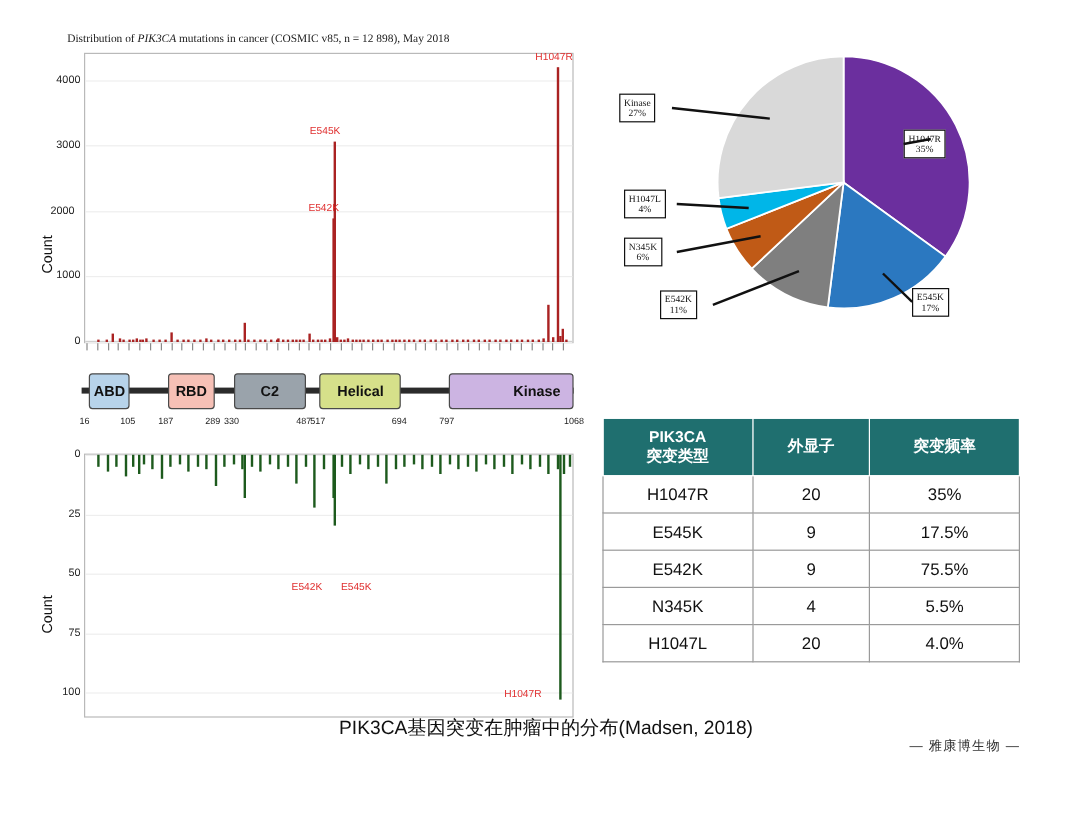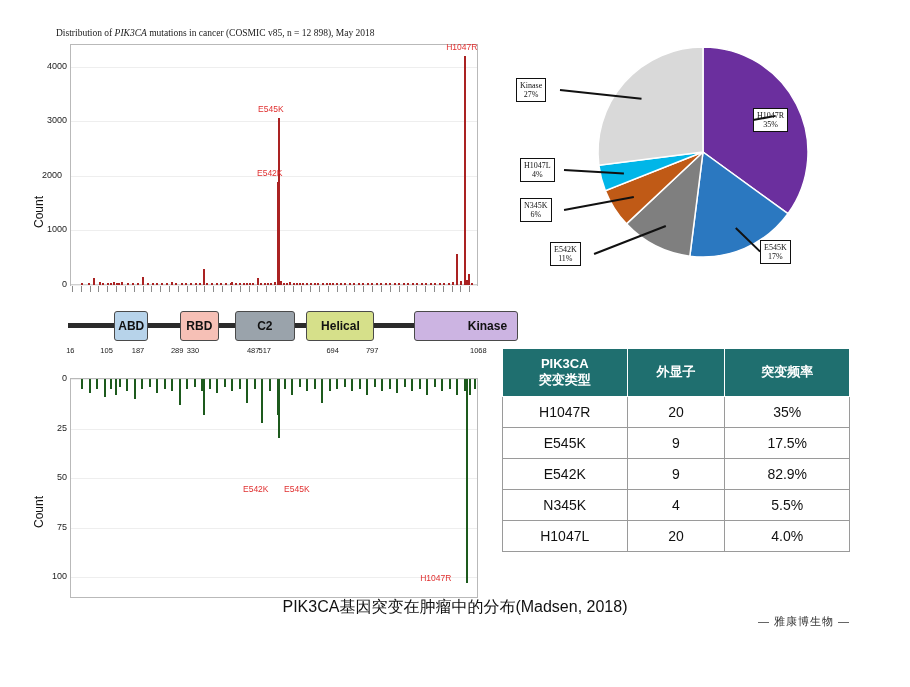--- a/index.html
+++ b/index.html
@@ -32,21 +32,21 @@
   .bar-dn{position:absolute;top:0;background:#1d5a1d;width:2px;}
   .mlabel{position:absolute;font-size:8.5px;color:#e03030;white-space:nowrap;}
   .mlabel-dn{position:absolute;font-size:8.5px;color:#e03030;white-space:nowrap;}
 
   
   #domain-diagram{position:absolute;left:40px;top:278px;width:410px;height:64px;}
   .dom-line{position:absolute;left:0;right:0;top:17px;height:5px;background:#2b2b2b;}
   .dom-box{
     position:absolute;top:5px;height:30px;border:1.5px solid #4a4a4a;border-radius:3px;
     display:flex;align-items:center;justify-content:center;
-    font-size:12px;font-weight:bold;color:#111;box-sizing:border-box;margin-left:40px;
+    font-size:12px;font-weight:bold;color:#111;box-sizing:border-box;
   }
   .dom-tick{position:absolute;top:40px;font-size:7.5px;color:#222;white-space:nowrap;}
 
   
   #pie-panel{left:498px;top:30px;width:390px;height:270px;}
   .callout-box{
     position:absolute;border:1px solid #111;background:#fff;
     font-size:8px;line-height:1.15;padding:2px 3px;color:#111;text-align:center;
     font-family:"Liberation Serif",serif;
   }
@@ -388,21 +388,21 @@
         <td>35%</td>
       </tr>
       <tr>
         <td>E545K</td>
         <td>9</td>
         <td>17.5%</td>
       </tr>
       <tr>
         <td>E542K</td>
         <td>9</td>
-        <td>82.9%</td>
+        <td>75.5%</td>
       </tr>
       <tr>
         <td>N345K</td>
         <td>4</td>
         <td>5.5%</td>
       </tr>
       <tr>
         <td>H1047L</td>
         <td>20</td>
         <td>4.0%</td>

